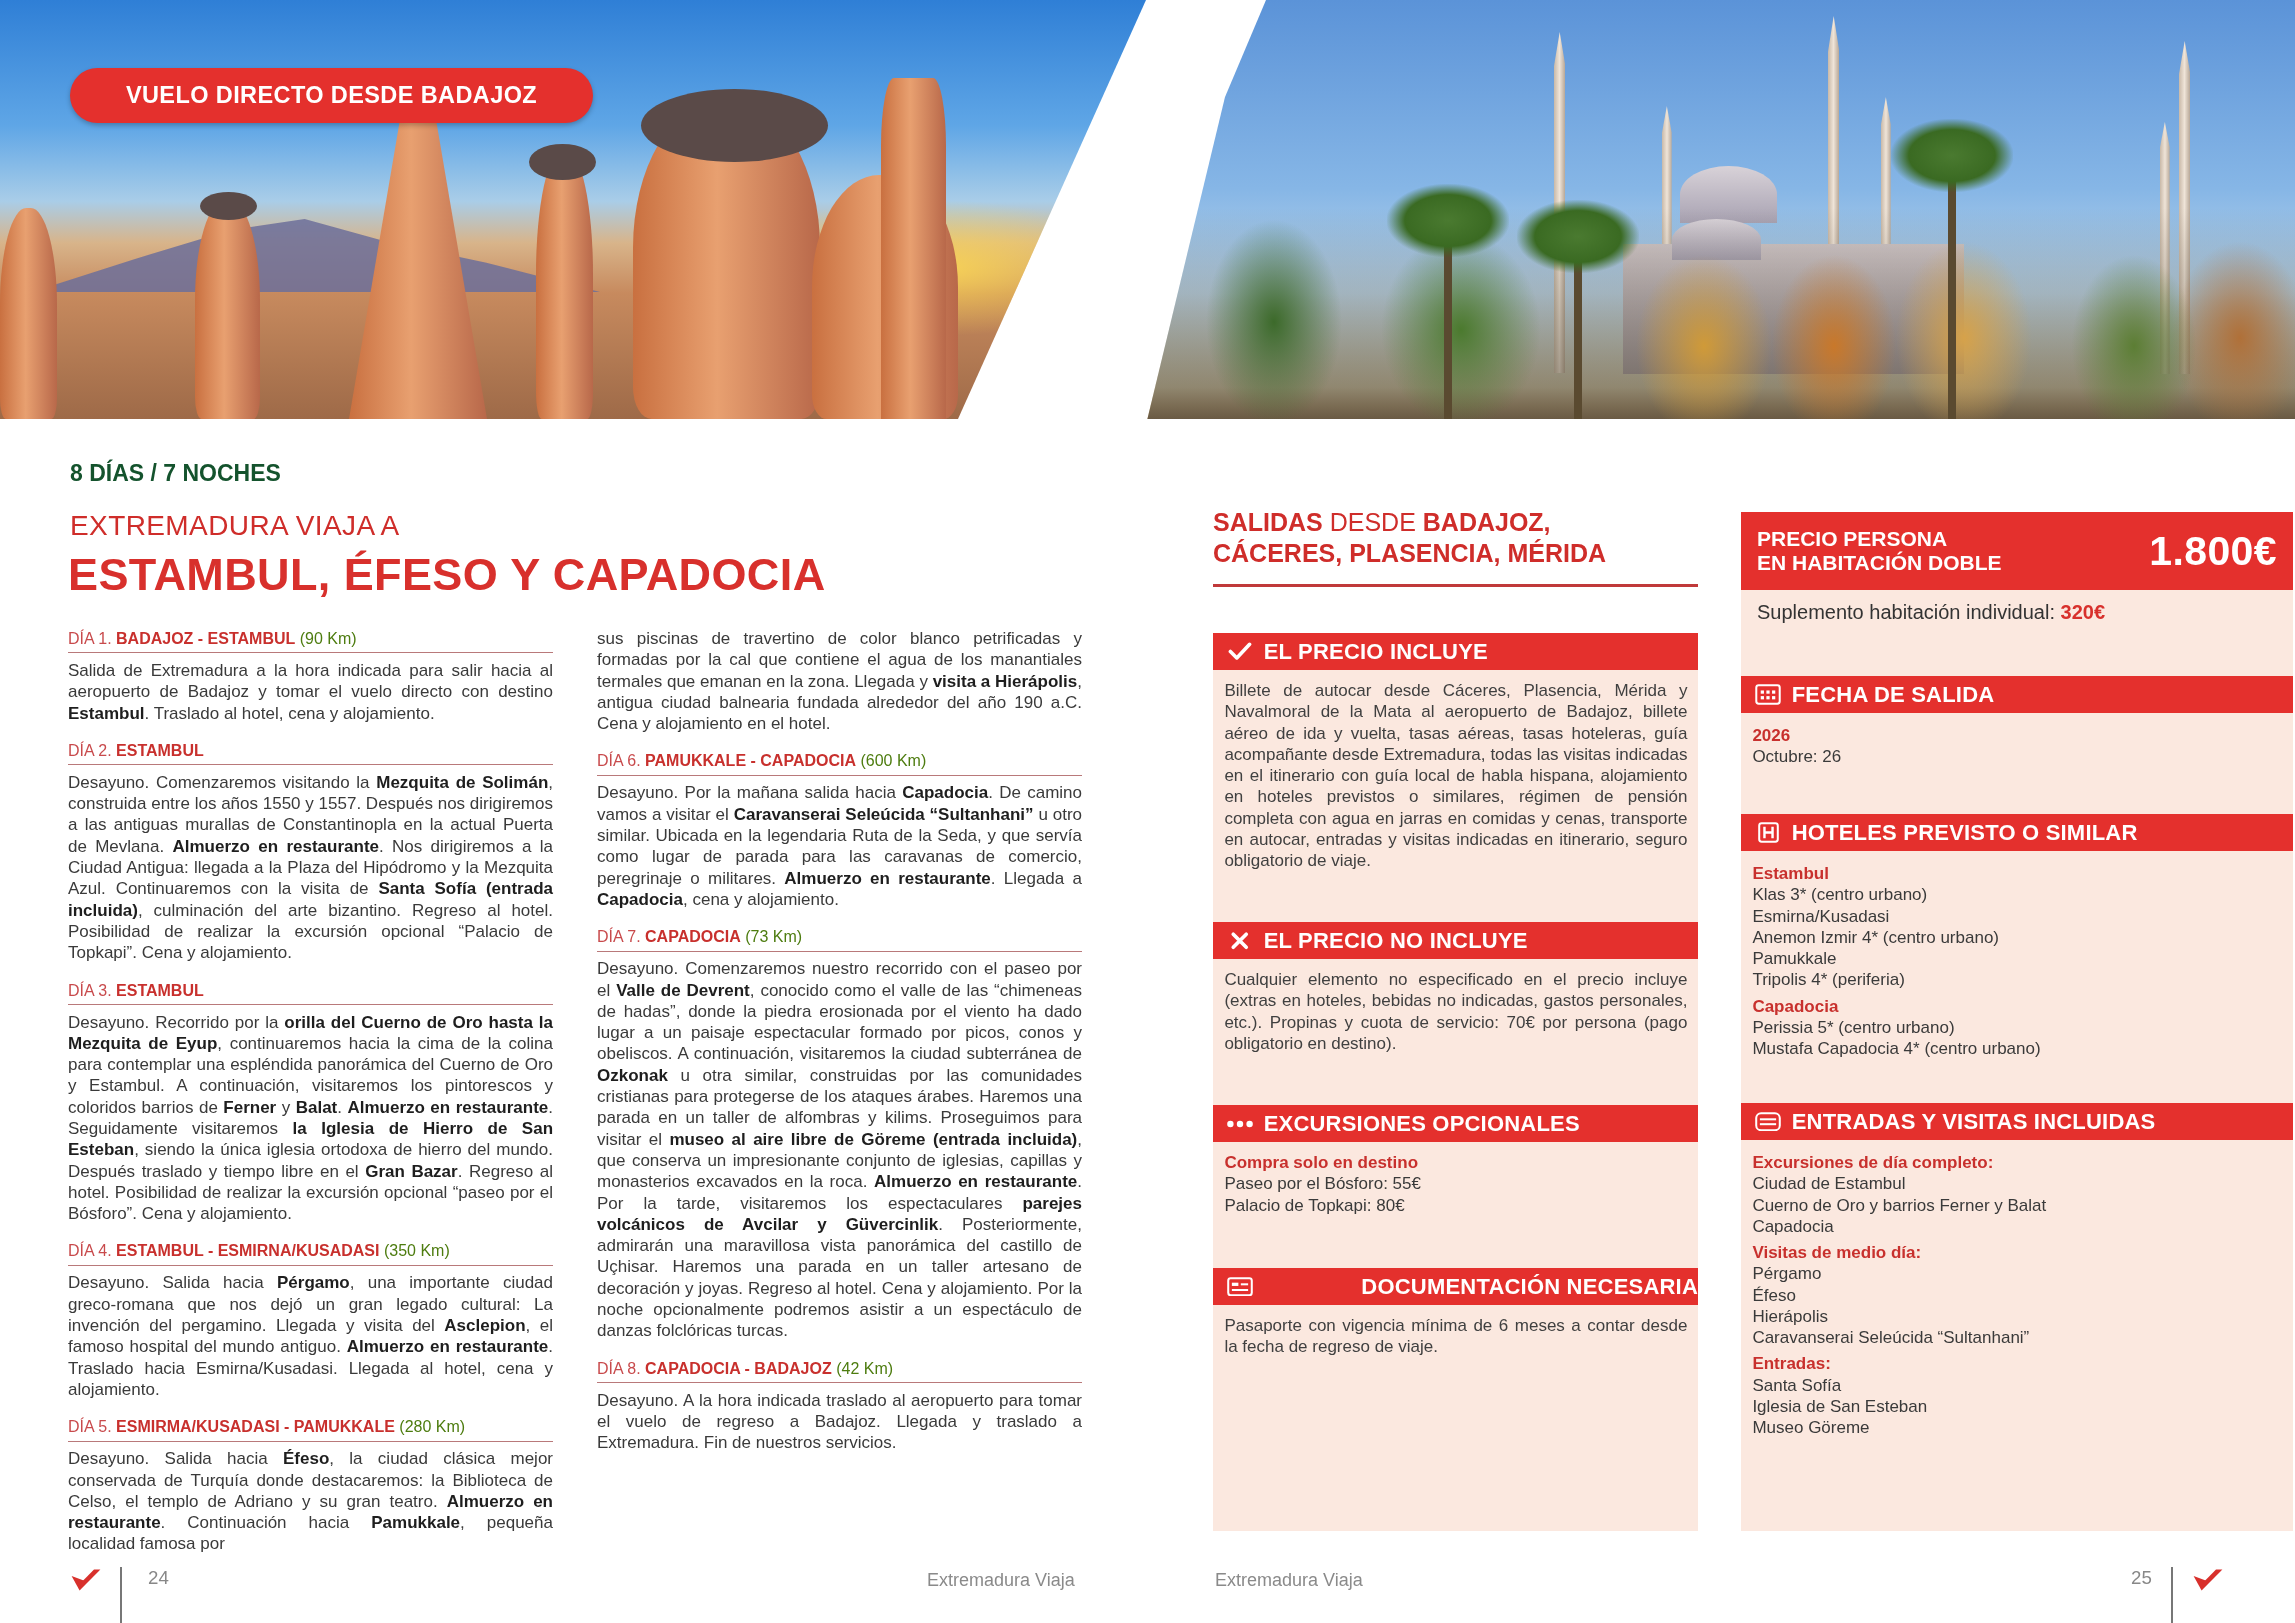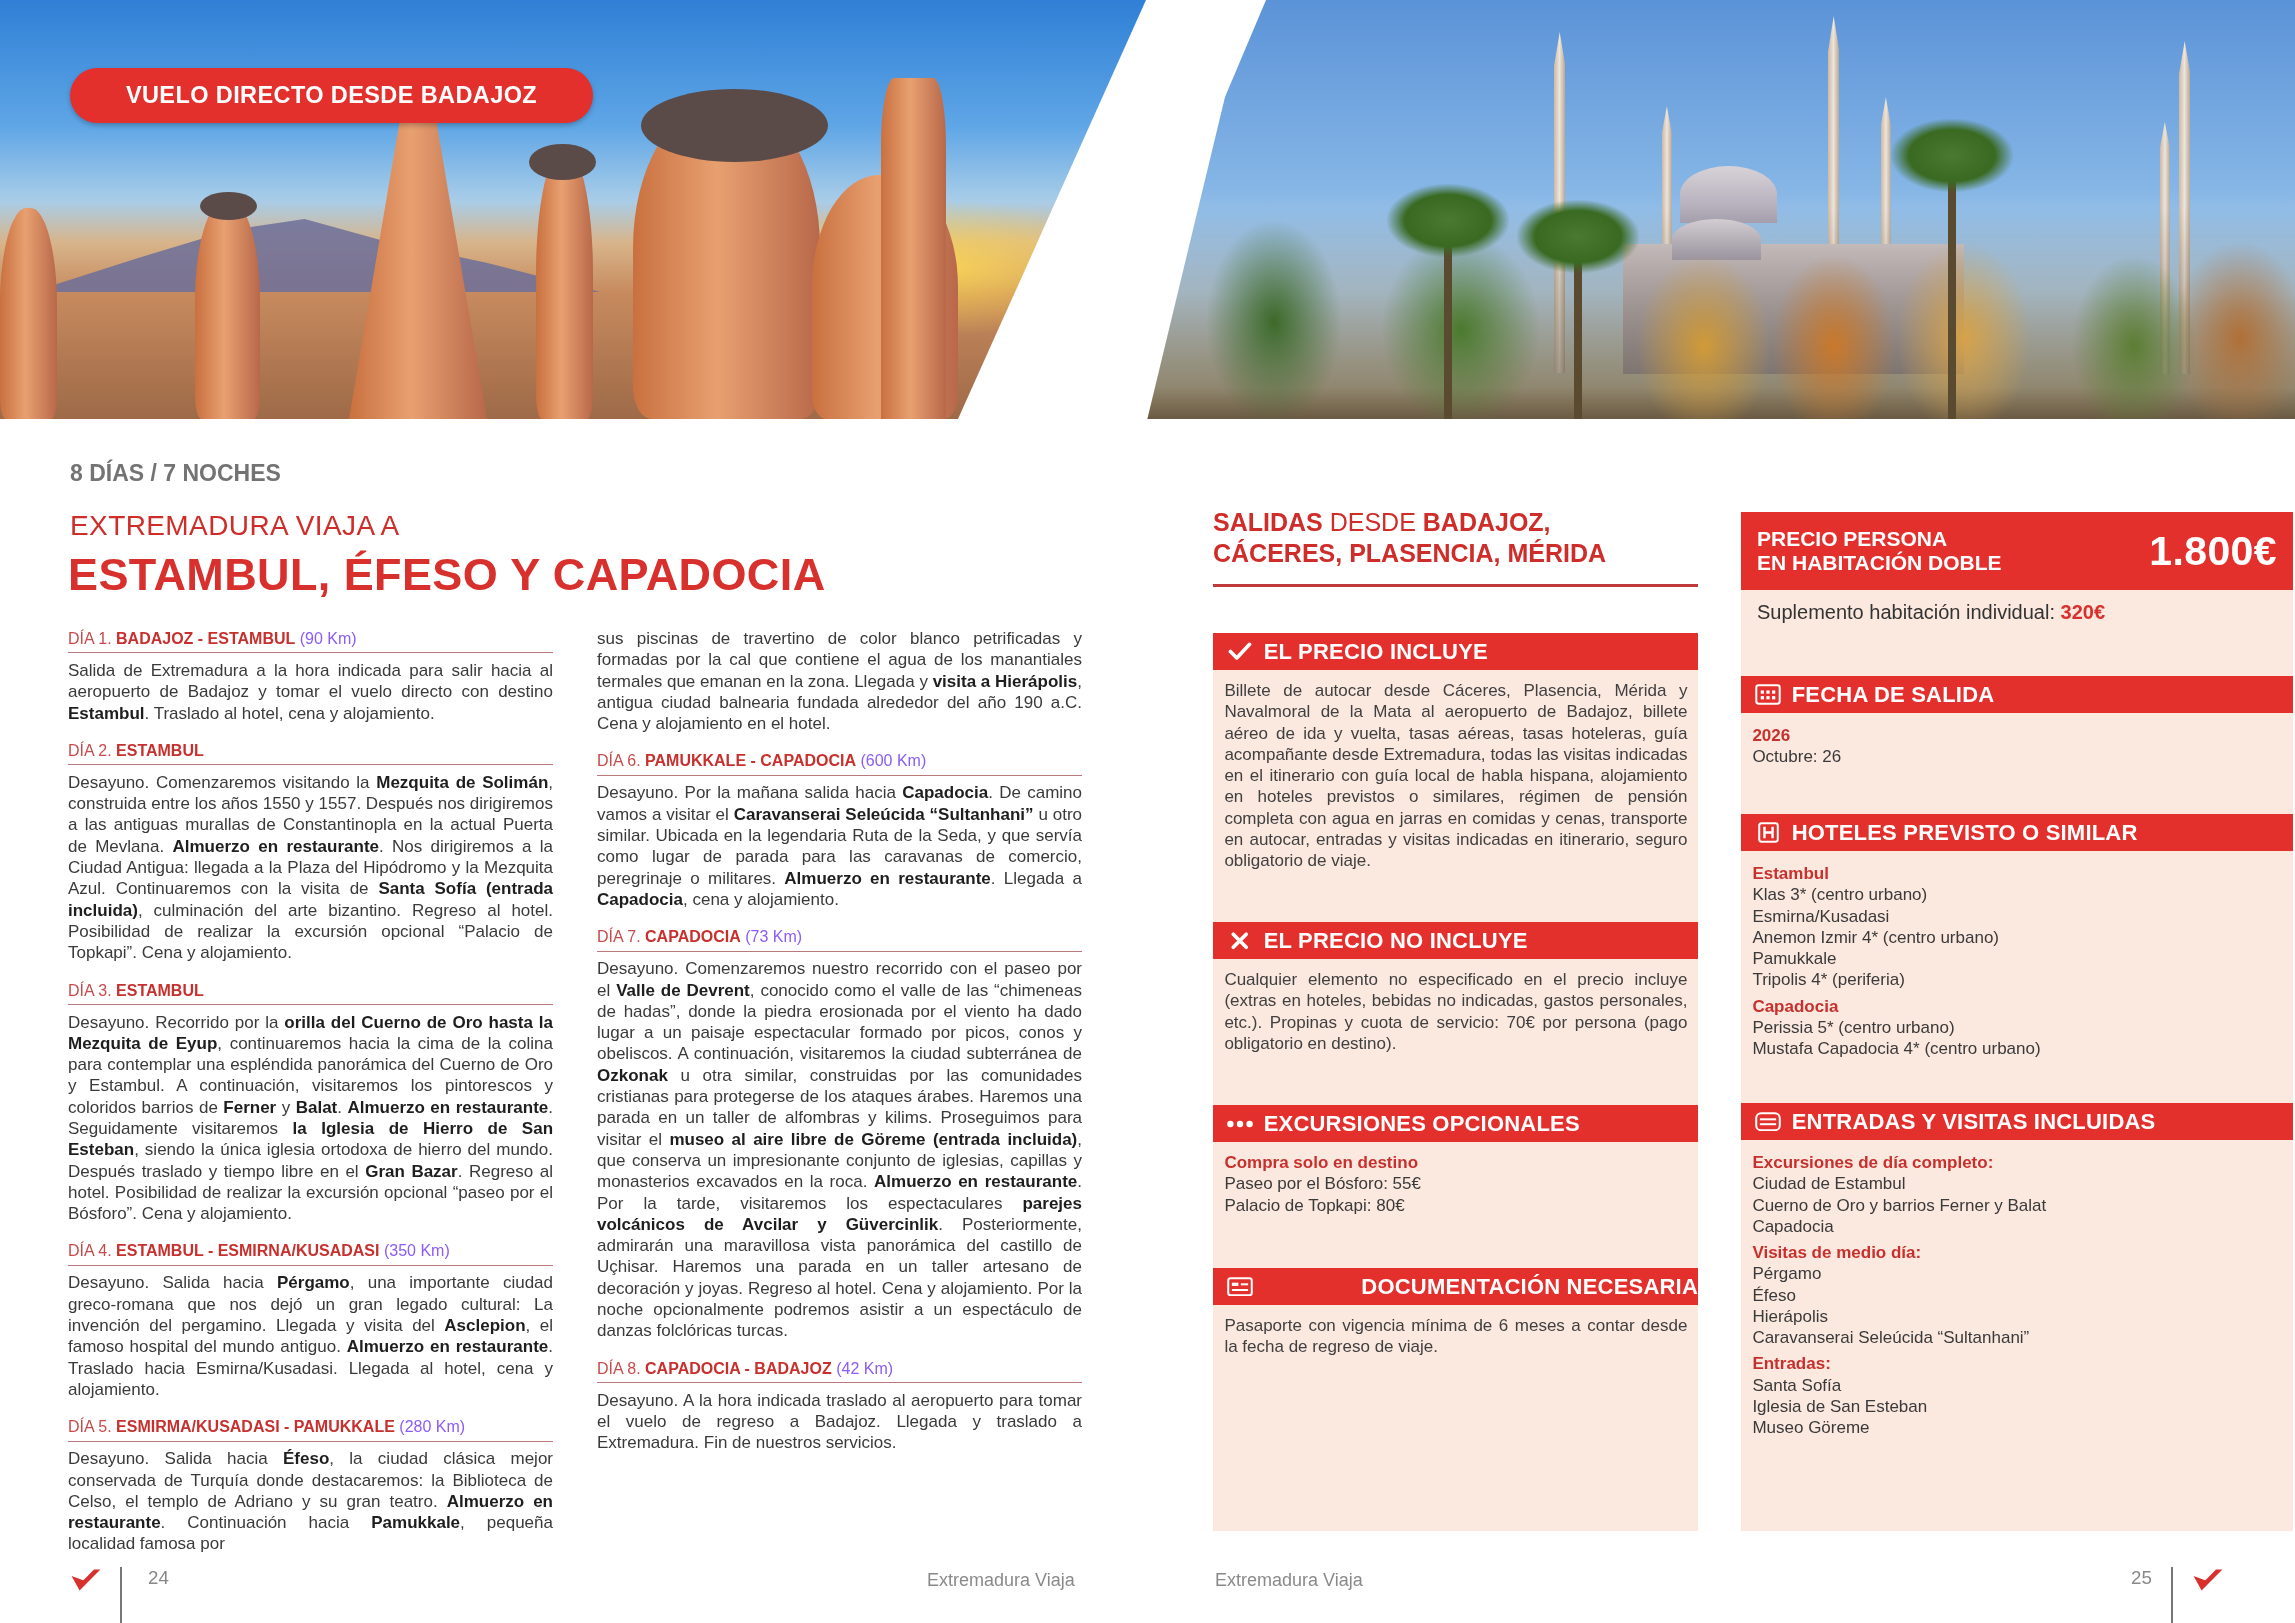--- a/index.html
+++ b/index.html
@@ -72,21 +72,21 @@
     display: flex; align-items: center; justify-content: center;
     box-shadow: 0 2.4px 4.9px rgba(0,0,0,0.25);
   }
   .badge-pill span {
     color: #ffffff; font-weight: 700; font-size: 23.5px; letter-spacing: 0.4px;
   }
 
   
   .duration {
     position: absolute; left: 70px; top: 460px;
-    color: #737373; font-weight: 700; font-size: 23px;
+    color: #14532d; font-weight: 700; font-size: 23px;
   }
   .subtitle {
     position: absolute; left: 70px; top: 510px;
     color: #cf2d2a; font-size: 28px; letter-spacing: 0.4px;
   }
   .main-title {
     position: absolute; left: 68px; top: 549px;
     color: #d8302c; font-weight: 700; font-size: 45px; letter-spacing: 0.4px;
   }
 
@@ -94,21 +94,21 @@
   .col { position: absolute; top: 628px; width: 485px; font-size: 17px; line-height: 21.3px; color: #3a3a3a; }
   .col.c1 { left: 68px; }
   .col.c2 { left: 597px; }
   .day { margin-bottom: 16px; }
   .day-head {
     font-size: 16px; padding-bottom: 3.2px; margin-bottom: 6.5px;
     border-bottom: 1.6px solid #b9797a; color: #c4484a;
   }
   .day-head .dnum { color: #c84a4c; }
   .day-head .dname { font-weight: 700; color: #c8302d; }
-  .day-head .dkm { color: #8b5cf6; }
+  .day-head .dkm { color: #4d7c0f; }
   .day-text { text-align: justify; }
   .day-text b { color: #1e1e1e; }
 
   
   .salidas {
     position: absolute; left: 1213px; top: 507px; width: 487px;
     font-size: 25px; line-height: 31px; color: #cf2d2a; font-weight: 700;
   }
   .salidas .light { font-weight: 400; }
   .salidas-rule {

